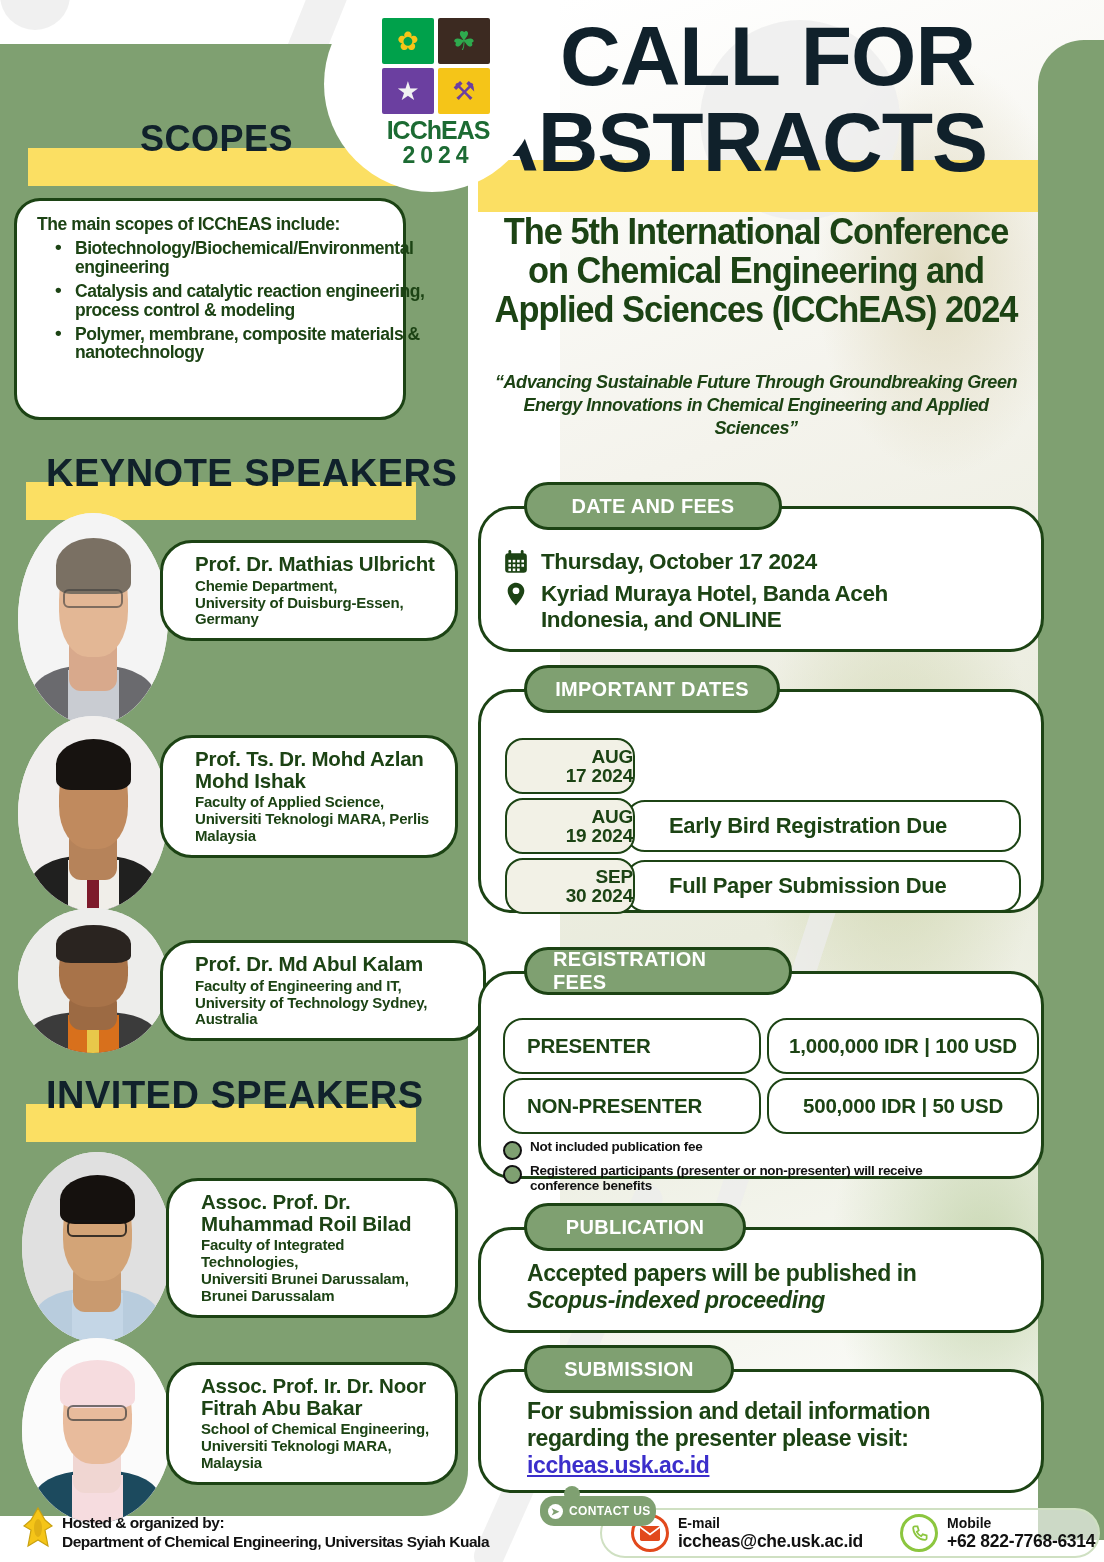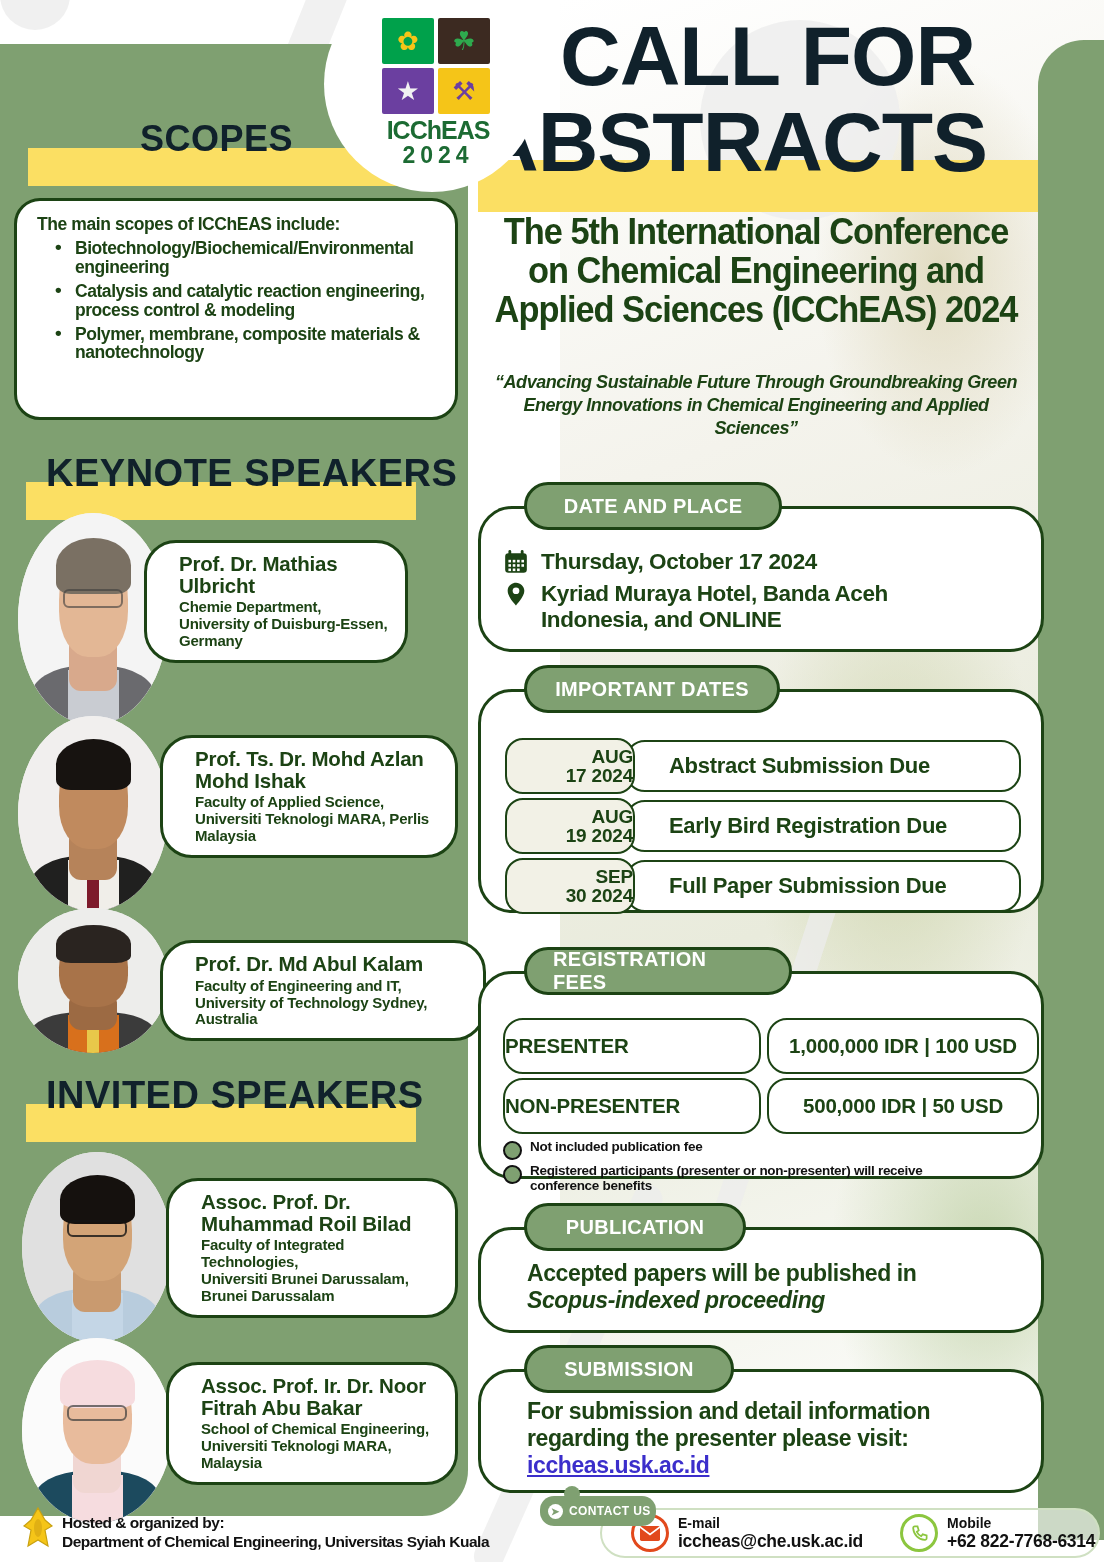--- a/index.html
+++ b/index.html
@@ -75,21 +75,21 @@
   .card {
     position: absolute;
     background: #ffffff;
     border: 3px solid #1c4314;
     border-radius: 28px;
   }
 
   
   #scopes-head-bar { left: 28px; top: 148px; width: 400px; height: 38px; }
   #scopes-head-text { left: 140px; top: 118px; font-size: 36px; }
-  #scopes-card { left: 14px; top: 198px; width: 444px; height: 222px; border-radius: 26px; }
+  #scopes-card { left: 14px; top: 198px; width: 392px; height: 222px; border-radius: 26px; }
   .scope-intro {
     position: absolute; left: 20px; top: 13px;
     font-size: 17.5px; font-weight: 800; color: #1c4314;
     letter-spacing: -0.4px;
   }
   .scope-list { position: absolute; left: 32px; top: 38px; width: 400px; }
   .scope-li {
     position: relative; padding-left: 26px;
     font-size: 17.5px; font-weight: 800; color: #1c4314;
     line-height: 1.08; margin-bottom: 5px; letter-spacing: -0.45px;
@@ -185,21 +185,21 @@
   .date-label {
     margin-left: -10px; width: 396px; height: 52px;
     border: 2.5px solid #1c4314; border-radius: 20px; background: #ffffff;
     display: flex; align-items: center; padding-left: 42px;
     font-size: 22px; font-weight: 700; color: #1c4314; letter-spacing: -.3px;
   }
 
   .fee-row { display: flex; margin-bottom: 4px; }
   .fee-name {
     width: 258px; height: 56px; border: 2.5px solid #1c4314; border-radius: 20px;
-    background: #fff; display: flex; align-items: center; 
+    background: #fff; display: flex; align-items: center; padding-left: 22px;
     font-size: 20.5px; font-weight: 800; color: #1c4314; letter-spacing: -.2px;
   }
   .fee-val {
     margin-left: 6px; width: 272px; height: 56px; border: 2.5px solid #1c4314;
     border-radius: 20px; background: #fff; display: flex; align-items: center;
     justify-content: center; font-size: 20.5px; font-weight: 800; color: #1c4314;
     letter-spacing: -.2px;
   }
   .note-row { display: flex; align-items: flex-start; gap: 8px; margin-top: 4px; }
   .note-dot {
@@ -319,21 +319,21 @@
     <div class="face">
       <div class="bgf" style="background:#f4f4f4"></div>
       <div class="body" style="background:#6a6a6e"></div>
       <div class="shirt" style="background:#c9ccd2"></div>
       <div class="neck" style="background:#d8a98c"></div>
       <div class="head" style="background:#e3b795"></div>
       <div class="hair" style="background:#7a7063"></div>
       <div class="glasses"></div>
     </div>
   </div>
-  <div class="spk-card" style="left:144px; top:540px; width:264px;">
+  <div class="spk-card" style="left:160px; top:540px; width:298px;">
     <div class="spk-name">Prof. Dr. Mathias Ulbricht</div>
     <div class="spk-aff" style="white-space:pre-line">Chemie Department,
 University of Duisburg-Essen,
 Germany</div>
   </div>
 
   <div class="photo" style="left:18px; top:716px; width:150px; height:195px;">
     <div class="face">
       <div class="bgf" style="background:#f1efee"></div>
       <div class="body" style="background:#20201f"></div>
@@ -466,32 +466,31 @@
               <circle cx="12" cy="9" r="3.1" fill="#ffffff"></circle>
             </svg>
           </span>
           <span>
             <span>Kyriad Muraya Hotel, Banda Aceh</span><br>
             <span>Indonesia, and ONLINE</span>
           </span>
         </div>
       </div>
     </div>
-    <div class="sec-tab" style="width:258px;">DATE AND PLACE</div>
+    <div class="sec-tab" style="width:258px;">DATE AND FEES</div>
   </div>
 
   <div class="sec" style="left:478px; top:665px; width:566px; height:248px;">
     <div class="sec-body" style="width:566px; height:224px;">
       <div style="position:absolute; left:24px; top:46px;">
         <div class="date-row">
           <div class="date-pill">
             <span>AUG</span>
             <span>17 2024</span>
           </div>
-          <div class="date-label">Abstract Submission Due</div>
         </div>
         <div class="date-row">
           <div class="date-pill">
             <span>AUG</span>
             <span>19 2024</span>
           </div>
           <div class="date-label">Early Bird Registration Due</div>
         </div>
         <div class="date-row">
           <div class="date-pill">

